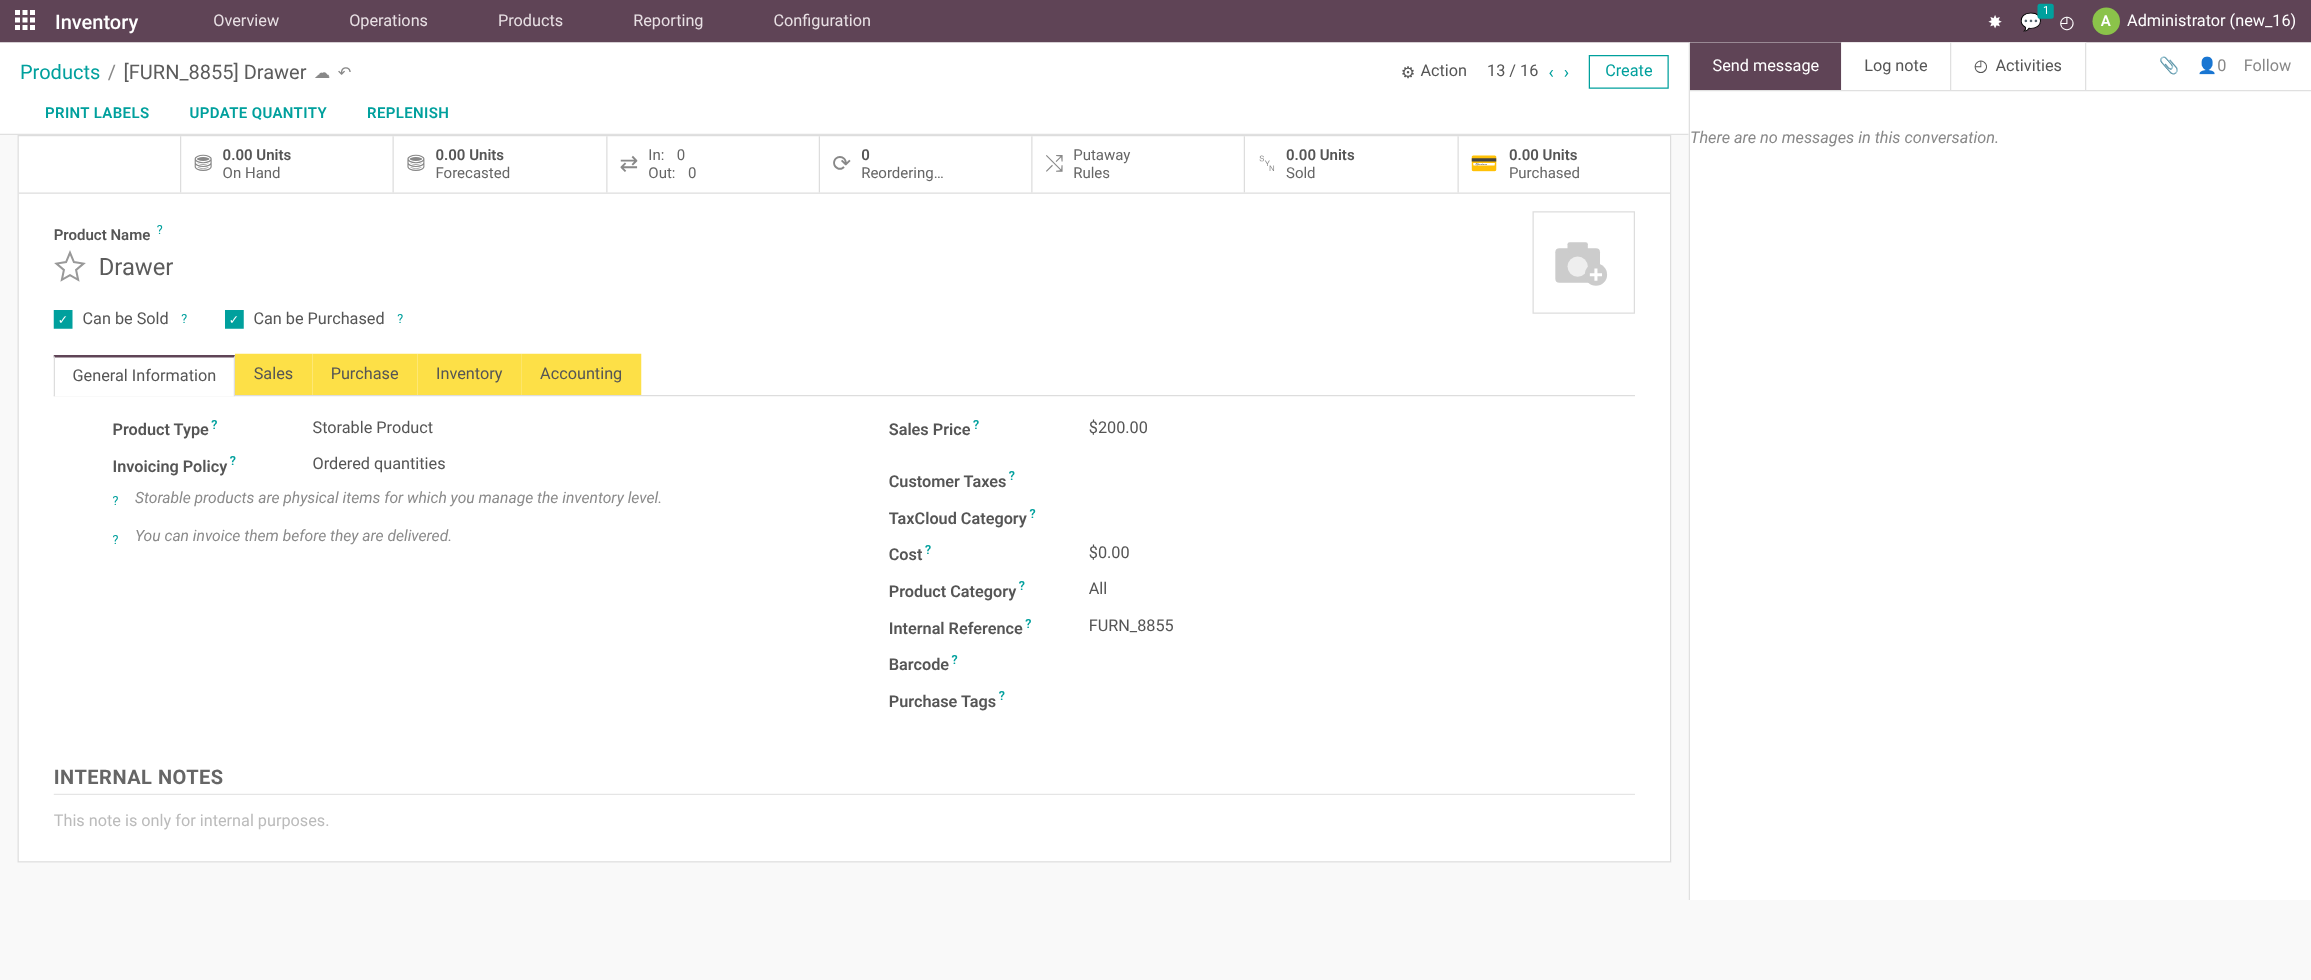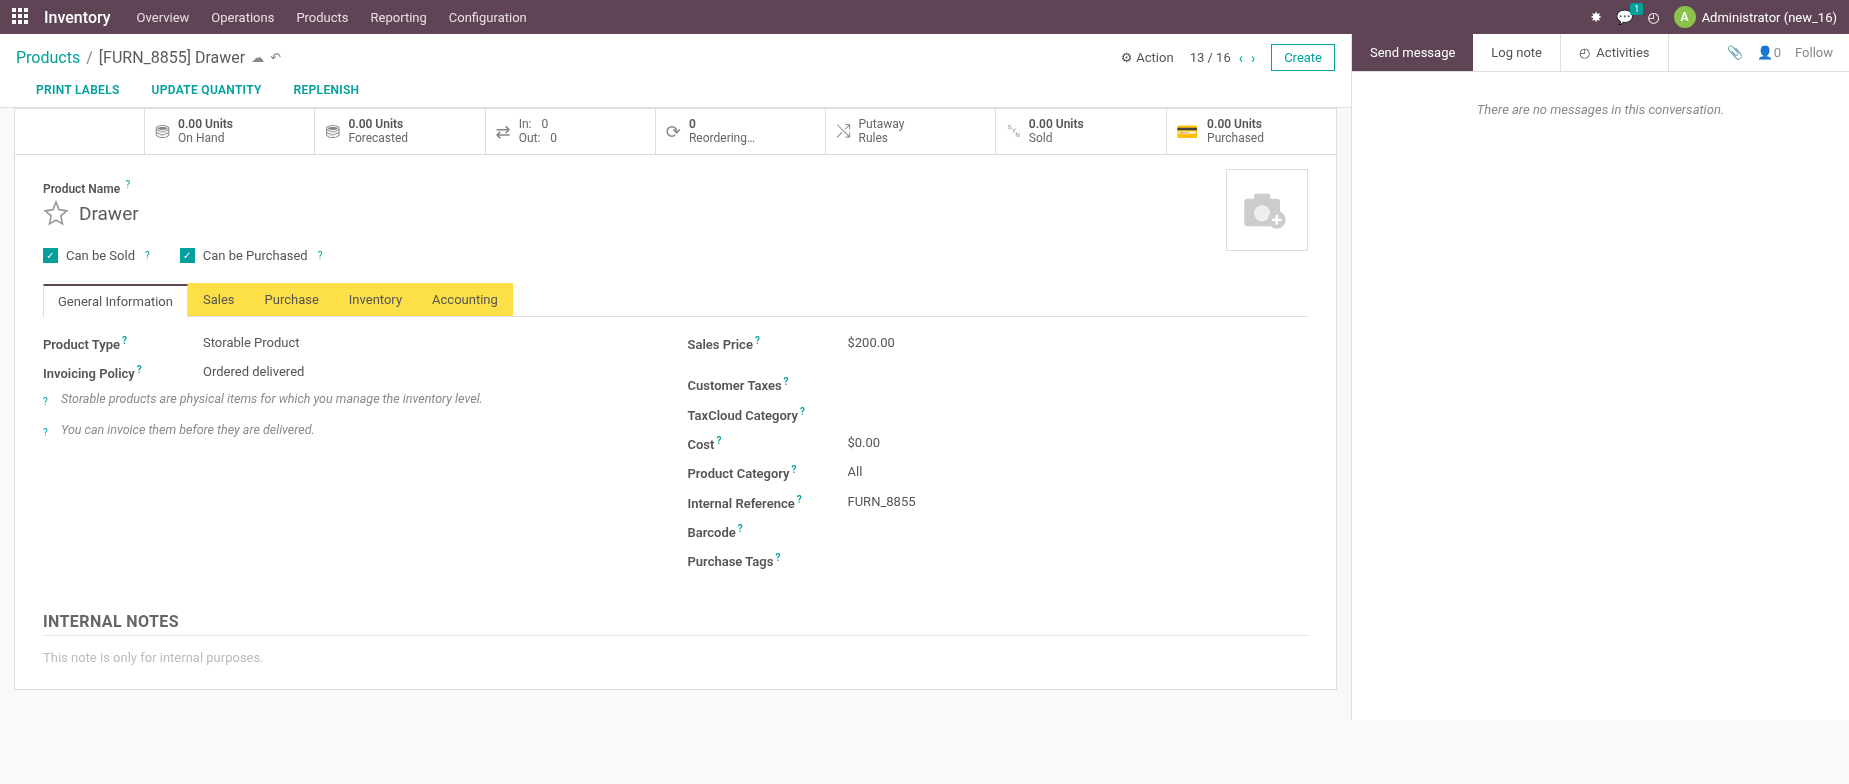--- a/index.html
+++ b/index.html
@@ -5,21 +5,21 @@
   * { box-sizing: border-box; margin: 0; padding: 0; font-family: -apple-system, BlinkMacSystemFont, "Segoe UI", Roboto, "Helvetica Neue", Arial, sans-serif; }
   body { background: #f9f9f9; font-size: 13px; color: #4c4c4c; overflow-x:hidden; }
 
   
   .navbar { background: #5f4456; color: #fff; height: 34px; display: flex; align-items: center; padding: 0 12px; }
   .navbar-left { display: flex; align-items: center; gap: 14px; }
   .apps-icon { width: 18px; height: 18px; display: inline-grid; grid-template-columns: repeat(3,4px); grid-template-rows: repeat(3,4px); gap: 2px; cursor:pointer;}
   .apps-icon span { background:#fff; width:4px; height:4px; }
   .app-title { font-size: 16px; font-weight: 500; color: #fff; }
   .nav-menu { display: flex; gap: 22px; margin-left: 12px; }
-  .nav-menu a { color: #e8e0e4; font-size: 13px; cursor: pointer; }
+  .nav-menu a { color: #e8e0e4; font-size: 13px; cursor: pointer; margin-left: 34px; }
   .navbar-right { margin-left: auto; display:flex; align-items:center; gap:14px; }
   .nav-icon { color:#fff; font-size:14px; cursor:pointer; position:relative; }
   .badge { position:absolute; top:-6px; right:-10px; background:#00a09d; color:#fff; font-size:9px; padding:1px 4px; border-radius:2px; }
   .user-chip { display:flex; align-items:center; gap:6px; color:#fff; font-size:13px; cursor:pointer;}
   .avatar { width:22px; height:22px; border-radius:50%; background:#8bc34a; color:#fff; display:flex; align-items:center; justify-content:center; font-size:12px; font-weight:600;}
 
   
   .main { display:flex; }
   .content-col { flex:1; min-width:0; }
   .chatter-col { width:498px; border-left:1px solid #e0e0e0; background:#fff; }
@@ -66,42 +66,42 @@
   .image-box svg{width:52px;height:40px;}
 
   .chk-row { display:flex; gap:30px; margin-top:22px; align-items:center;}
   .chk { display:flex; align-items:center; gap:8px; font-size:13px; color:#555;}
   .chk-box { width:15px; height:15px; background:#00a09d; display:flex; align-items:center; justify-content:center; color:#fff; font-size:10px; cursor:pointer;}
 
   .tabs { display:flex; margin-top:20px; border-bottom:1px solid #ddd; }
   .tab { padding:8px 14px; border:1px solid transparent; border-bottom:none; color:#555; font-size:13px; cursor:pointer; background:#fde047;}
   .tab.active { border-color:#ddd; border-top:2px solid #5f4456; background:#fff; position:relative; top:1px;}
 
-  .tab-content { padding:18px 0 0 0; display:flex; gap:24px;}
+  .tab-content { padding:18px 0 0 0; display:flex; gap:24px;margin-left:47px;}
   .col { flex:1; }
   .field-row { display:flex; margin-bottom:12px; font-size:13px;}
   .field-label { width:160px; font-weight:600; color:#555; flex-shrink:0;}
   .field-value { color:#555; }
   .hint { color:#8a8a8a; font-style:italic; font-size:12.5px; line-height:1.5; margin-top:-4px; padding-left:0px;}
   .hint-row { display:flex; margin-bottom:16px;}
   .hint-row .hq { width:18px; color:#00a09d; font-size:10px; padding-top:2px;}
 
   .section-header { font-size:16px; font-weight:700; color:#666; letter-spacing:.4px; margin-top:30px; border-bottom:1px solid #e5e5e5; padding-bottom:4px;}
   .notes-ph { color:#bbb; font-size:13px; padding-top:14px; cursor:text;}
 
   
   .chatter-topbar { display:flex; border-bottom:1px solid #e0e0e0; align-items:stretch;}
   .ch-btn { padding:11px 18px; font-size:13px; cursor:pointer; display:flex; align-items:center; gap:6px;}
   .ch-send { background:#5f4456; color:#fff;}
   .ch-log { background:#fff; color:#555;}
   .ch-act { background:#fff; color:#555; border-left:1px solid #e0e0e0; border-right:1px solid #e0e0e0;}
   .ch-spacer { flex:1; }
   .ch-right { display:flex; align-items:center; gap:14px; padding:0 16px; color:#888; font-size:13px;}
   .ch-right span{cursor:pointer;}
-  .no-messages { text-align:center; color:#888; font-style:italic; font-size:13px; padding:30px 0;}
+  .no-messages { color:#888; font-style:italic; font-size:13px; padding:30px 0;}
 </style>
 </head>
 <body>
 
 <div class="navbar">
   <div class="navbar-left">
     <div class="apps-icon">
       <span></span>
         <span></span>
         <span></span>
@@ -273,21 +273,21 @@
           </div>
 
           <div class="tab-content">
             <div class="col">
               <div class="field-row">
                 <div class="field-label"><span>Product Type</span><span class="help-q">?</span></div>
                 <div class="field-value">Storable Product</div>
               </div>
               <div class="field-row">
                 <div class="field-label"><span>Invoicing Policy</span><span class="help-q">?</span></div>
-                <div class="field-value">Ordered delivered</div>
+                <div class="field-value">Ordered quantities</div>
               </div>
               <div class="hint-row">
                 <div class="hq">?</div>
                 <div class="hint">Storable products are physical items for which you manage the inventory level.</div>
               </div>
               <div class="hint-row">
                 <div class="hq">?</div>
                 <div class="hint">You can invoice them before they are delivered.</div>
               </div>
             </div>

